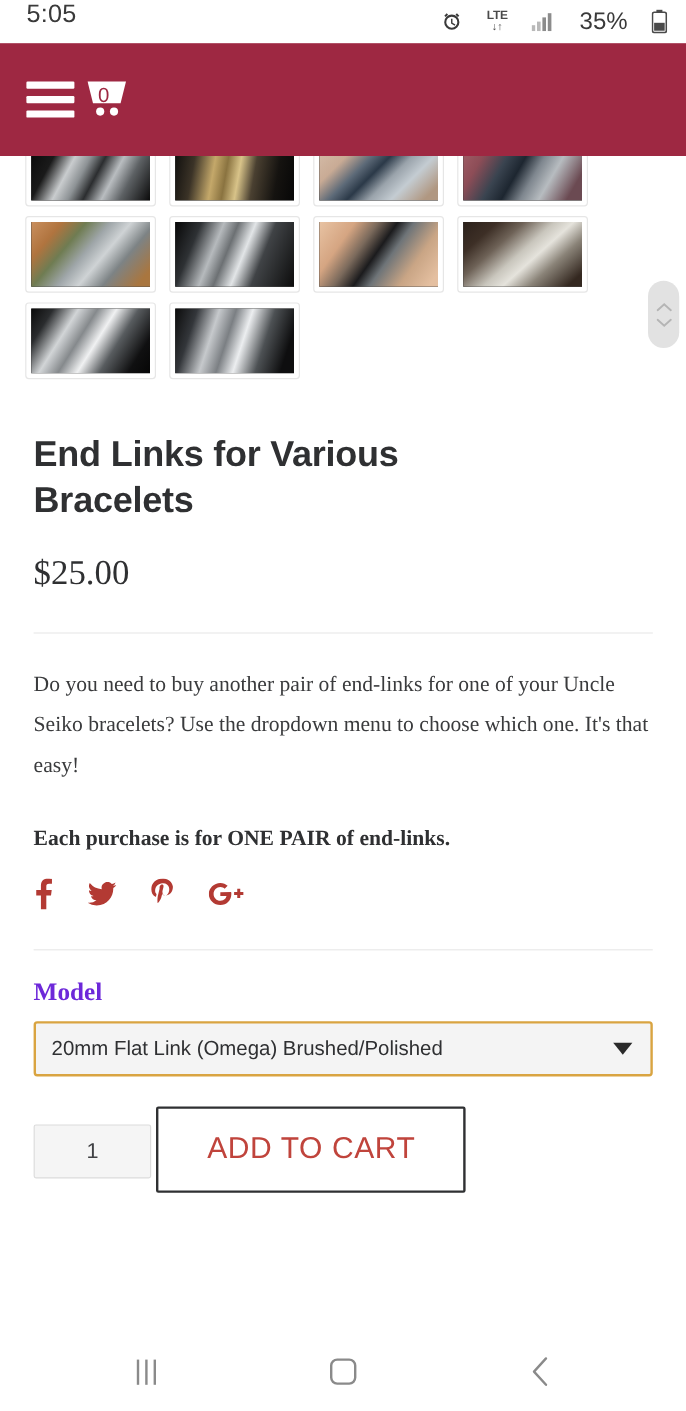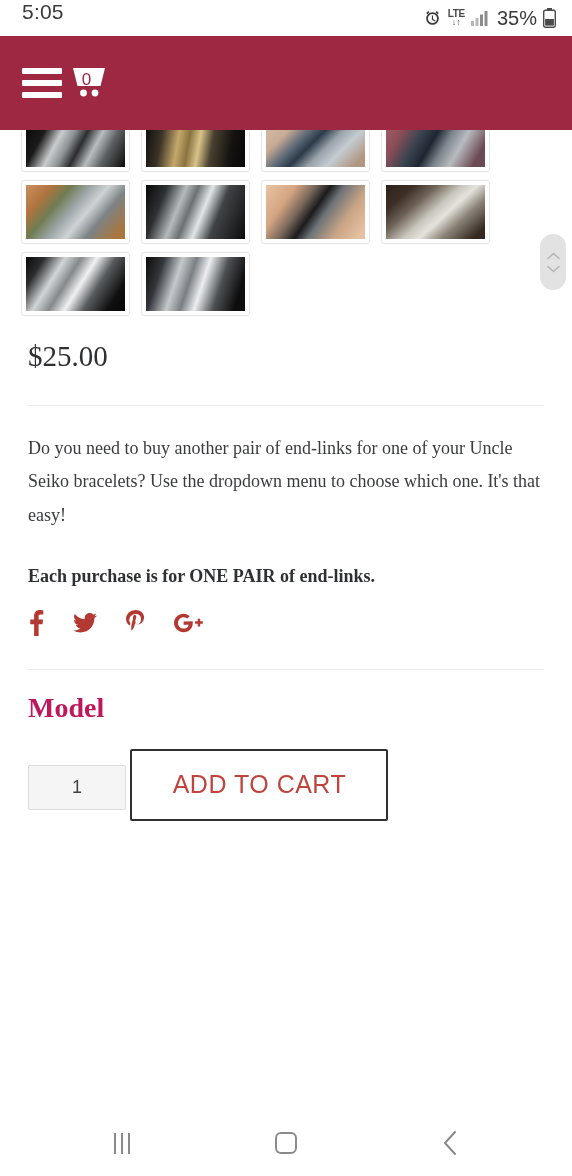--- a/index.html
+++ b/index.html
@@ -22,21 +22,21 @@
     padding: 0 16px 0 22px;
   }
   .status-time {
     font-size: 21px;
     color: #3a3a3a;
     letter-spacing: 0.2px;
   }
   .status-right {
     display: flex;
     align-items: center;
-    gap: 6px;
+    gap: 20px;
   }
   .status-right svg { display: block; }
   .lte-block {
     display: flex;
     flex-direction: column;
     align-items: center;
     line-height: 1;
   }
   .lte-text {
     font-size: 10px;
@@ -229,23 +229,23 @@
     text-decoration: none;
     display: flex;
     align-items: center;
     cursor: pointer;
   }
   .social-row svg { display: block; }
 
   
   .field-label {
     font-family: "Liberation Serif", serif;
-    font-size: 28px;
+    font-size: 21px;
     font-weight: bold;
-    color: #be185d;
+    color: #6d28d9;
     margin-top: 22px;
   }
   .select-wrap {
     position: relative;
     margin-top: 12px;
     height: 46px;
   }
   .select-box {
     width: 100%;
     height: 46px;
@@ -421,20 +421,21 @@
         </svg>
     </span>
     <span>
       <svg width="13" height="8" viewBox="0 0 13 8">
           <path d="M1 1.5L6.5 6.5 12 1.5" fill="none" stroke="#b5b5b5" stroke-width="1.6" stroke-linecap="round"></path>
         </svg>
     </span>
   </div>
 
   <div class="product">
+    <h1 class="product-title">End Links for Various Bracelets</h1>
     <div class="product-price">$25.00</div>
 
     <div class="divider"></div>
 
     <p class="product-desc">Do you need to buy another pair of end-links for one of your Uncle Seiko bracelets? Use the dropdown menu to choose which one. It's that easy!</p>
     <p class="product-note">Each purchase is for ONE PAIR of end-links.</p>
 
     
     <div class="social-row">
       <a>
@@ -457,20 +458,24 @@
           <path d="M9.6 8.6v3.1h5.1c-.2 1.3-1.5 3.9-5.1 3.9-3.1 0-5.6-2.5-5.6-5.7S6.5 4.2 9.6 4.2c1.7 0 2.9.8 3.6 1.4l2.5-2.4C14.1 1.7 12.1.8 9.6.8 4.4.8 0 5 0 10s4.4 9.2 9.6 9.2c5.5 0 9.2-3.9 9.2-9.4 0-.6-.1-1.1-.2-1.5z"></path>
           <path d="M28.8 8.3h-2.6V5.7h-2.5v2.6h-2.6v2.5h2.6v2.6h2.5v-2.6h2.6z"></path>
         </svg>
       </a>
     </div>
 
     <div class="divider"></div>
 
     
     <div class="field-label">Model</div>
+    <div class="select-wrap">
+      <div class="select-box">20mm Flat Link (Omega) Brushed/Polished</div>
+      <span class="select-arrow"></span>
+    </div>
 
     
     <input class="qty-input" type="text" value="1" style="">
 
     
     <button class="add-cart-btn">ADD TO CART</button>
   </div>
 </div>
 
 <div class="nav-bar">

